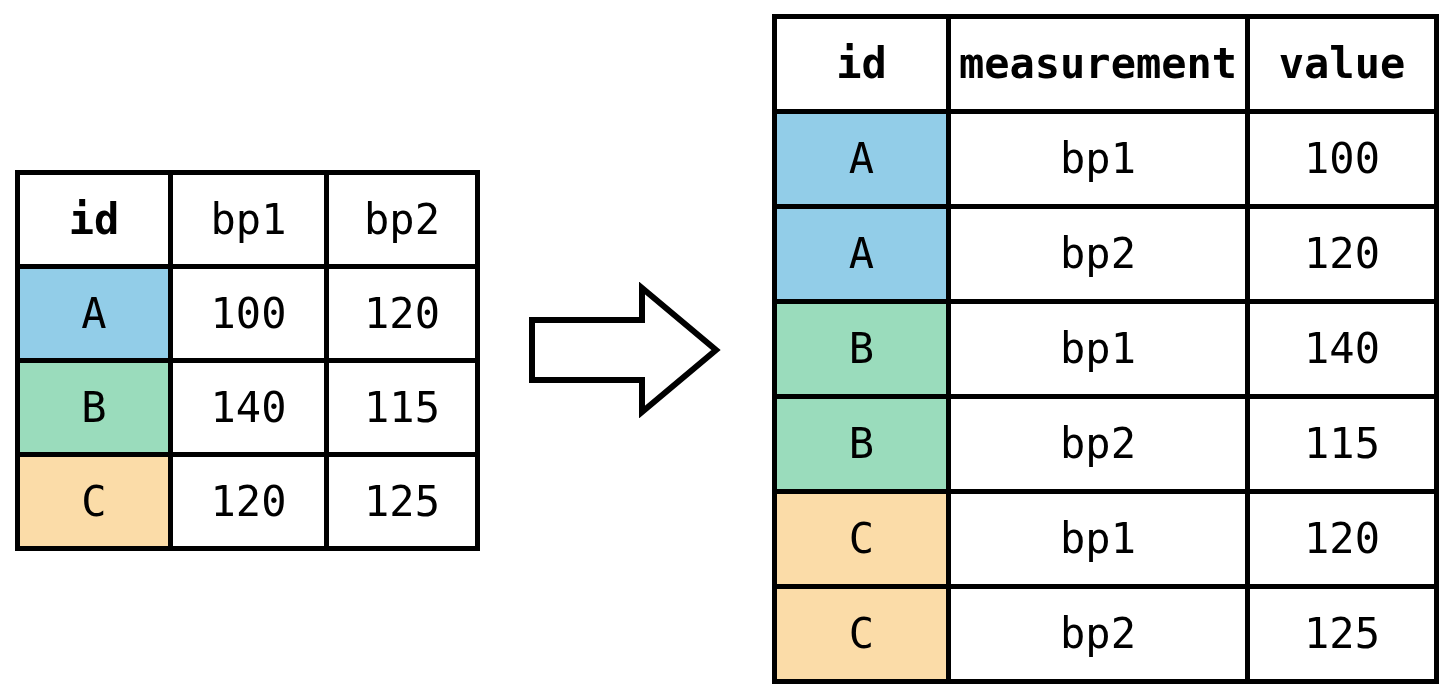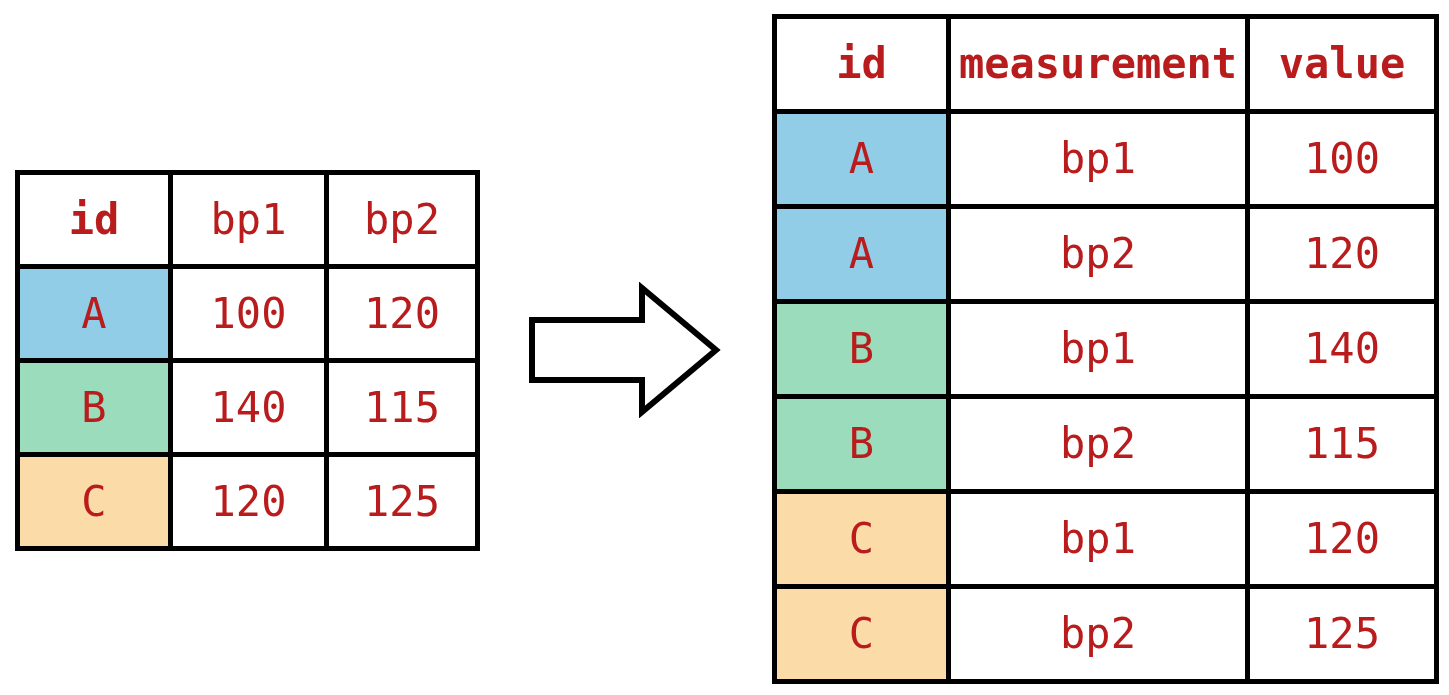--- a/index.html
+++ b/index.html
@@ -27,21 +27,21 @@
   table.grid {
     position: absolute;
     border-collapse: collapse;
     table-layout: fixed;
     background: #ffffff;
   }
   table.grid td {
     border: 5px solid #000000;
     text-align: center;
     vertical-align: middle;
-    color: #b91c1c;
+    color: #000000;
     font-family: "DejaVu Sans Mono", "Liberation Mono", monospace;
     font-size: 42px;
     font-weight: 400;
     line-height: 1;
     padding: 0;
     background: #ffffff;
   }
   table.grid td.hdr-bold {
     font-weight: 700;
   }

